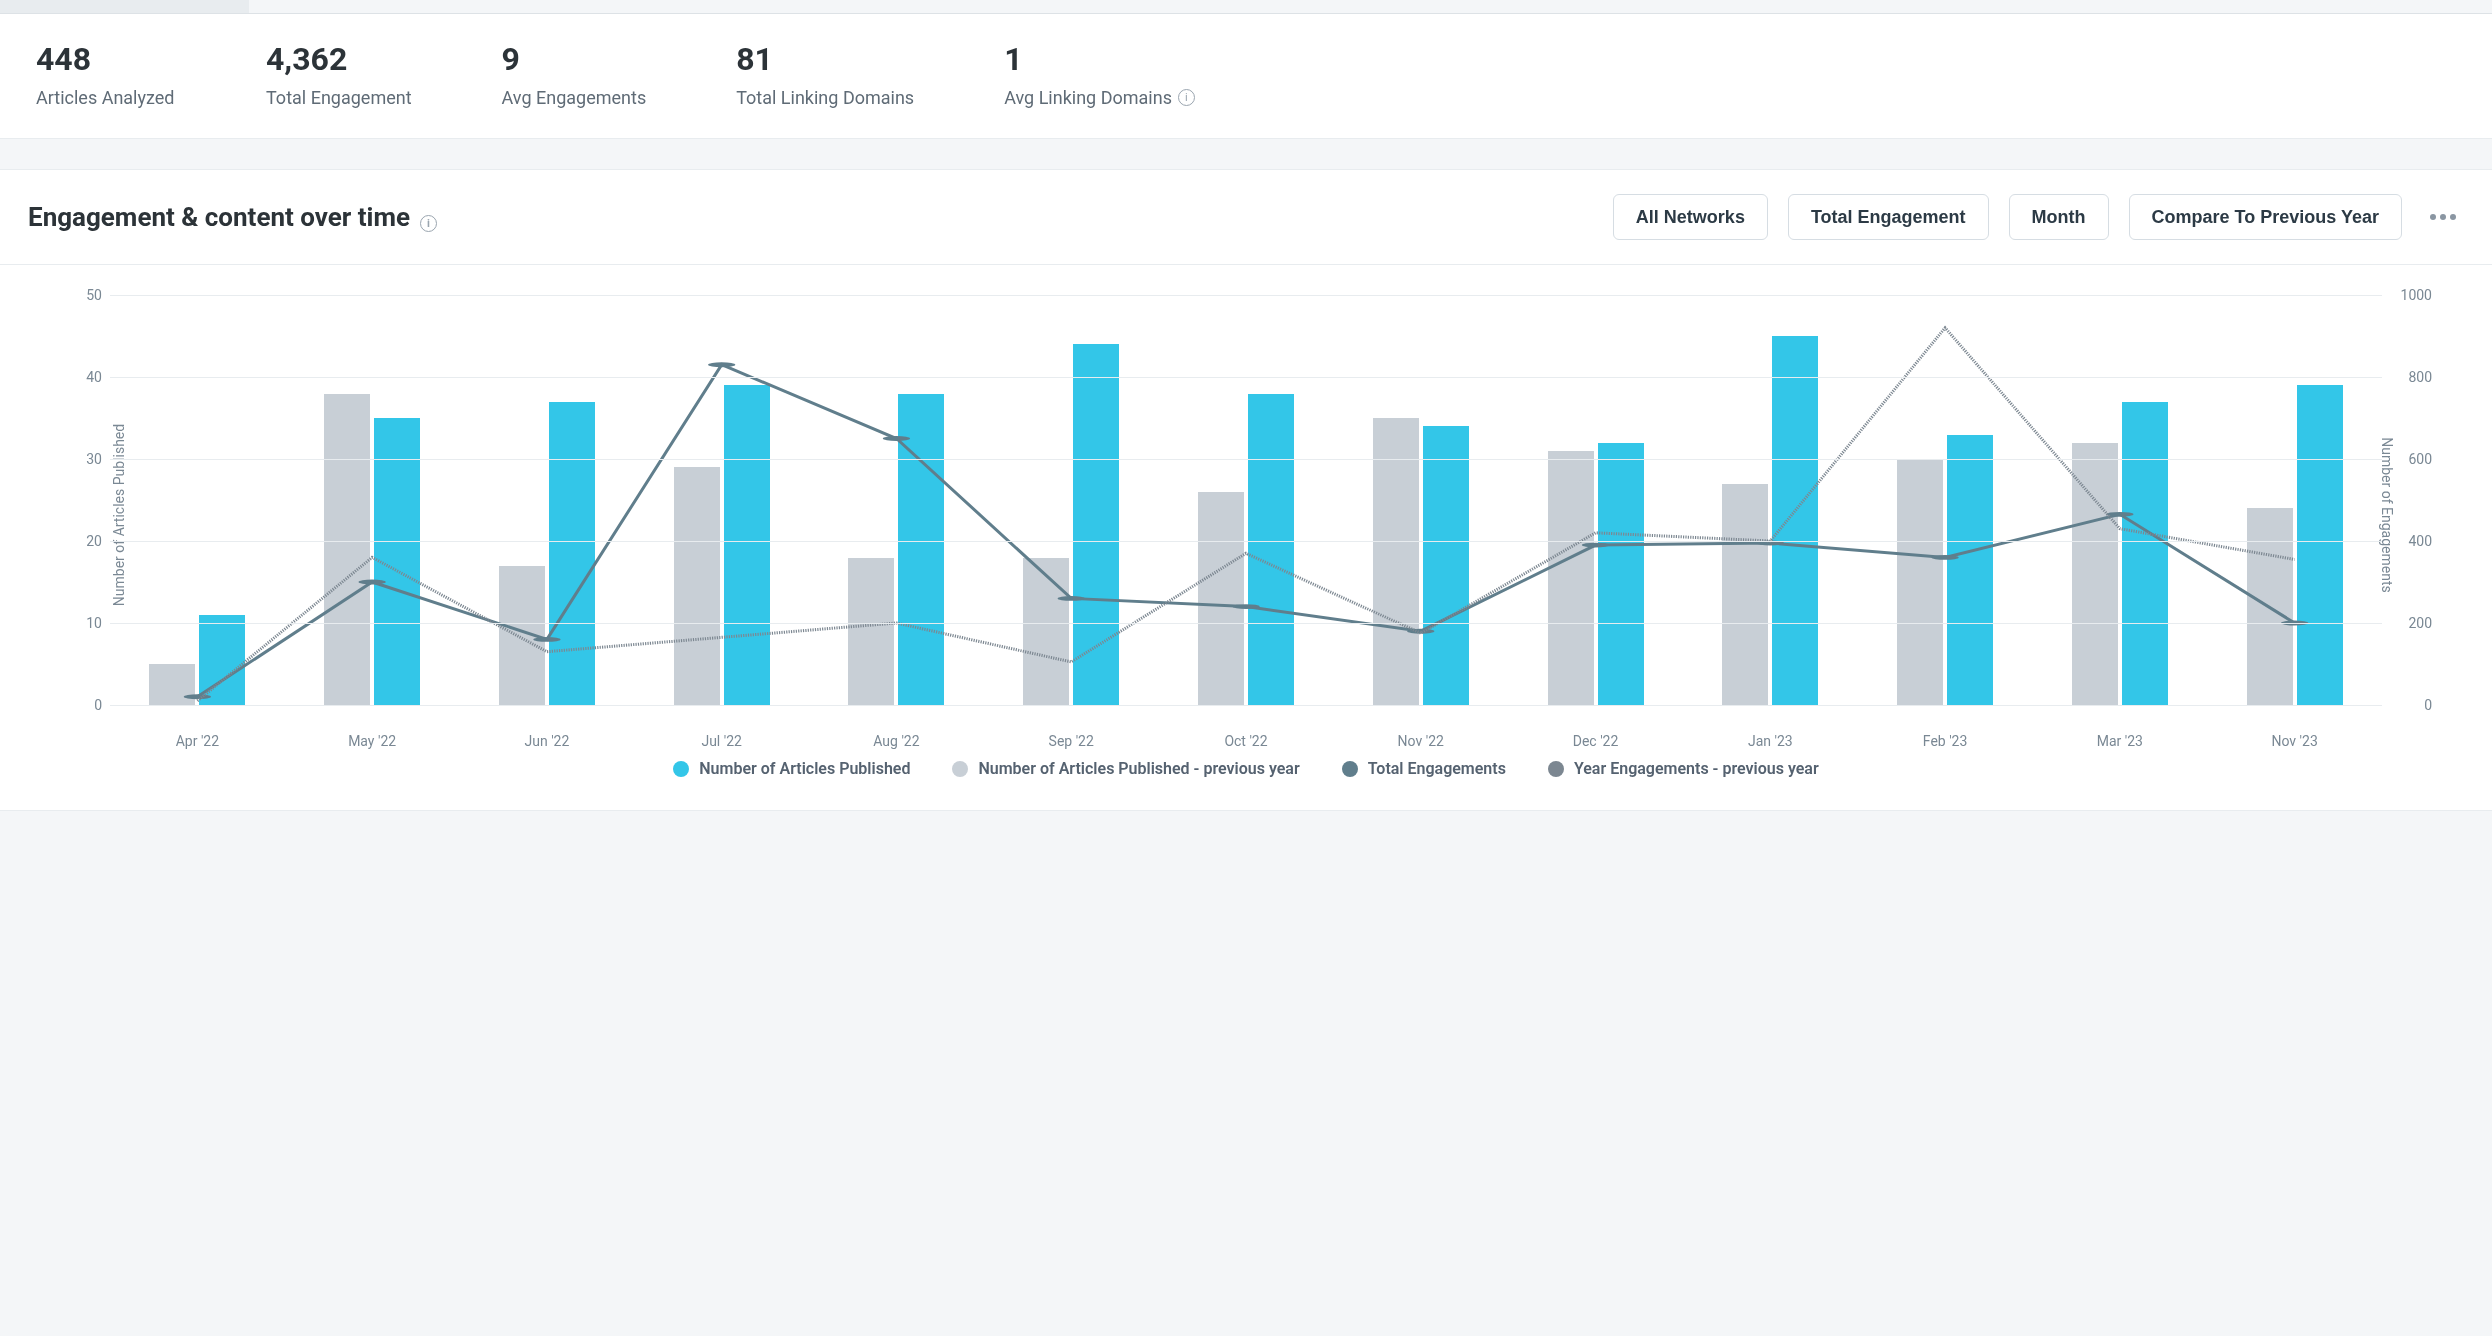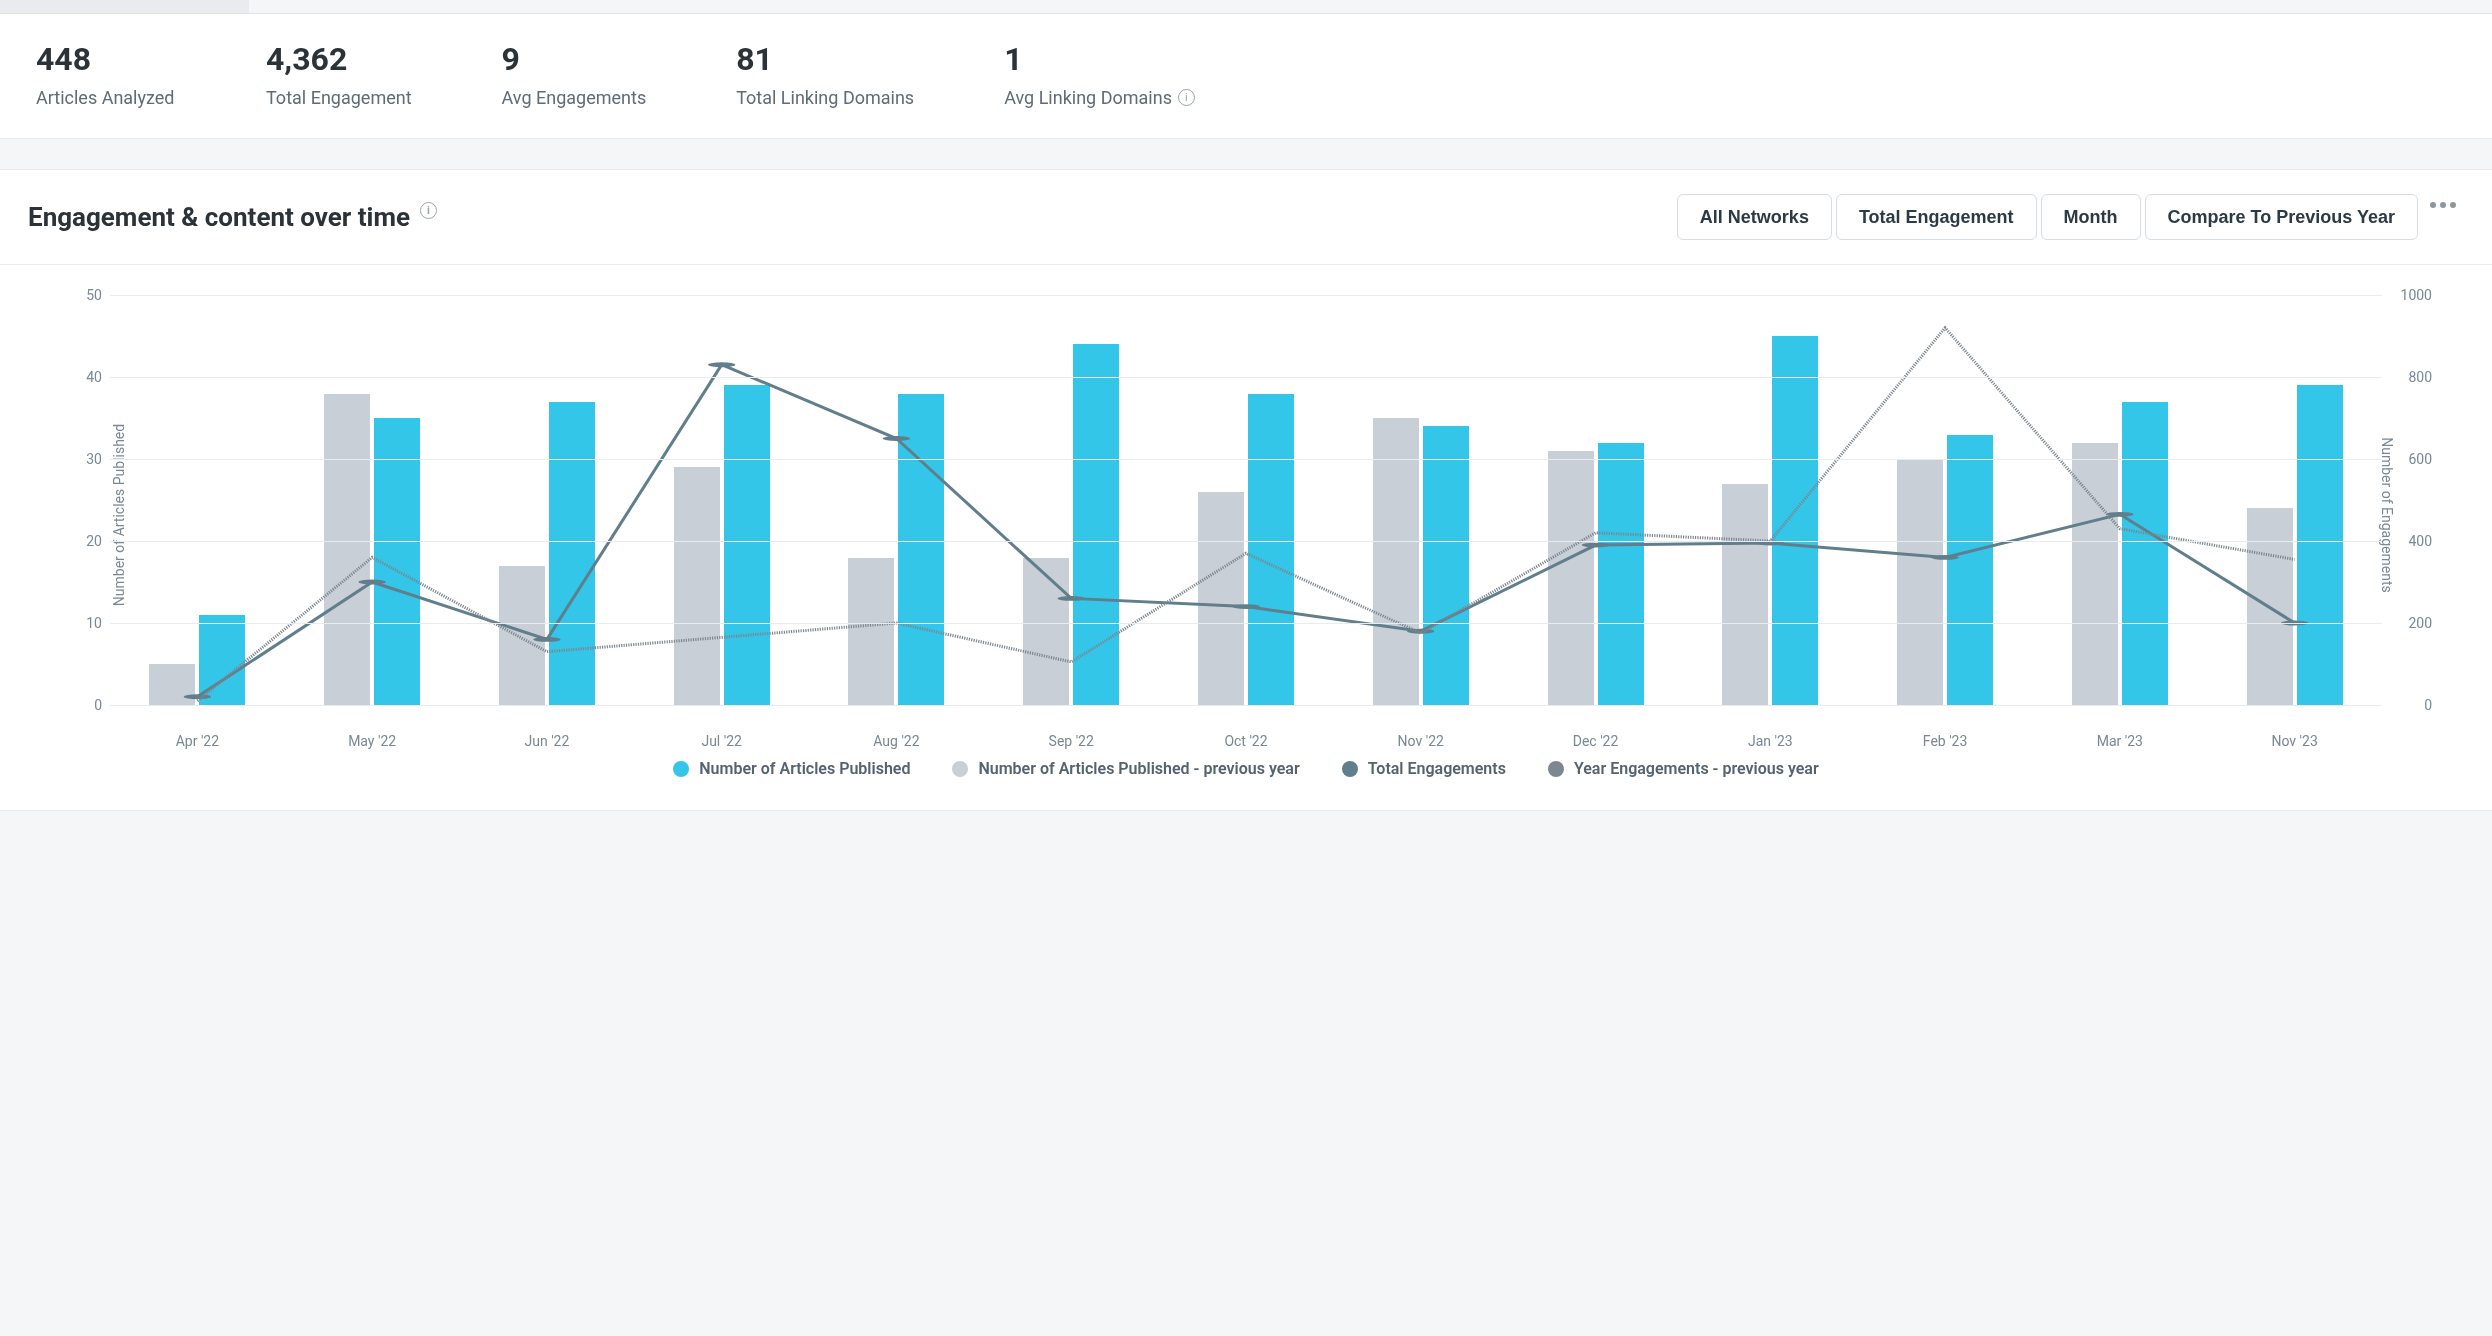--- a/index.html
+++ b/index.html
@@ -75,22 +75,22 @@
 
   
   .chart-card{
     background:var(--card);
     border-top:1px solid var(--grid);
     border-bottom:1px solid var(--grid);
   }
   .chart-head{
     display:flex;align-items:center;padding:24px 28px;border-bottom:1px solid var(--grid);
   }
-  .chart-title{font-size:26px;font-weight:700;color:var(--ink);display:flex;align-items:flex-start;gap:10px;}
-  .chart-controls{margin-left:auto;display:flex;gap:4px;}
+  .chart-title{font-size:26px;font-weight:700;color:var(--ink);display:flex;align-items:flex-end;gap:10px;}
+  .chart-controls{margin-left:auto;display:flex;gap:20px;align-items:center;}
   .btn{
     height:46px;padding:0 22px;border:1px solid var(--border);border-radius:6px;
     background:#fff;font-size:18px;font-weight:600;color:#2c3a45;cursor:pointer;
     display:flex;align-items:center;
   }
   .more-icon{
     display:flex;gap:4px;padding:8px;cursor:pointer;
   }
   .more-icon span{width:6px;height:6px;border-radius:50%;background:#8a96a2;}
 

